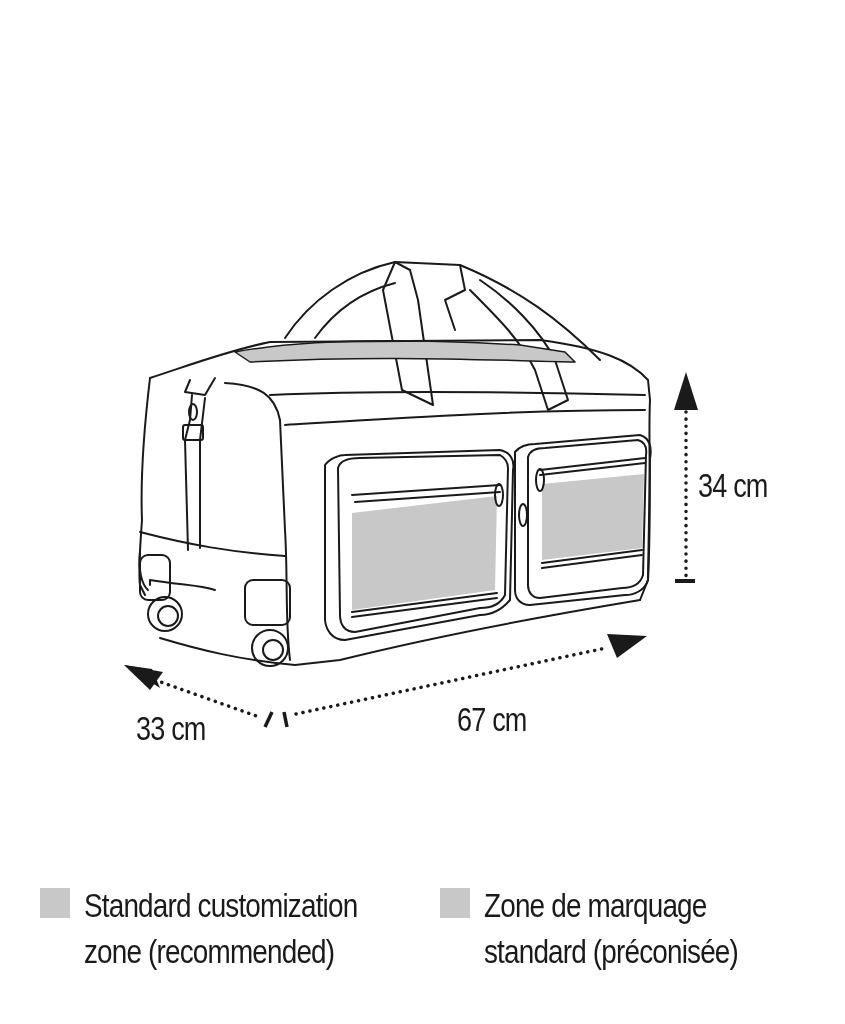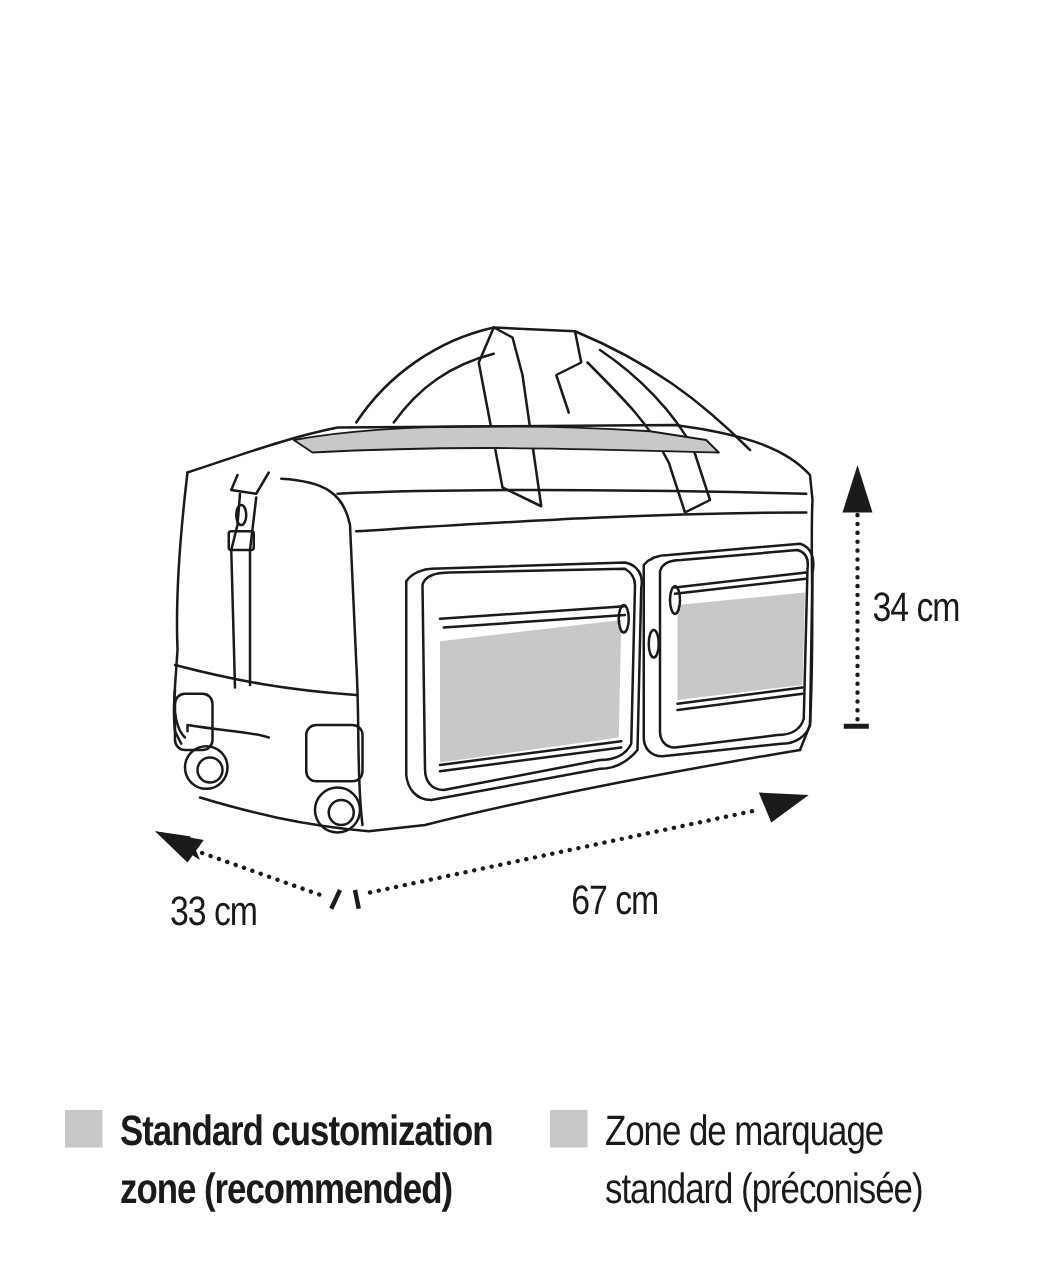--- a/index.html
+++ b/index.html
@@ -102,21 +102,21 @@
     <line x1="284" y1="712" x2="287" y2="727" stroke="#1a1a1a" stroke-width="3.5"></line>
     <line x1="296" y1="714" x2="606" y2="648" stroke="#1a1a1a" stroke-width="3.5" stroke-dasharray="0.1 7" stroke-linecap="round"></line>
     <polygon points="647,636 607,634 617,658"></polygon>
   </g>
 </svg>
 
 <div class="dim-label" style="left:698px; top:467px;">34 cm</div>
 <div class="dim-label" style="left:136px; top:710px;">33 cm</div>
 <div class="dim-label" style="left:457px; top:701px;">67 cm</div>
 
-<div class="legend" style="left:52px;font-weight:bold;">
+<div class="legend" style="left:40px;">
   <div class="swatch" style="background:#c8c8c8;"></div>
   <div class="text">
     <span>Standard customization</span>
     <span>zone (recommended)</span>
   </div>
 </div>
 
 <div class="legend" style="left:440px;">
   <div class="swatch" style="background:#c8c8c8;"></div>
   <div class="text">

